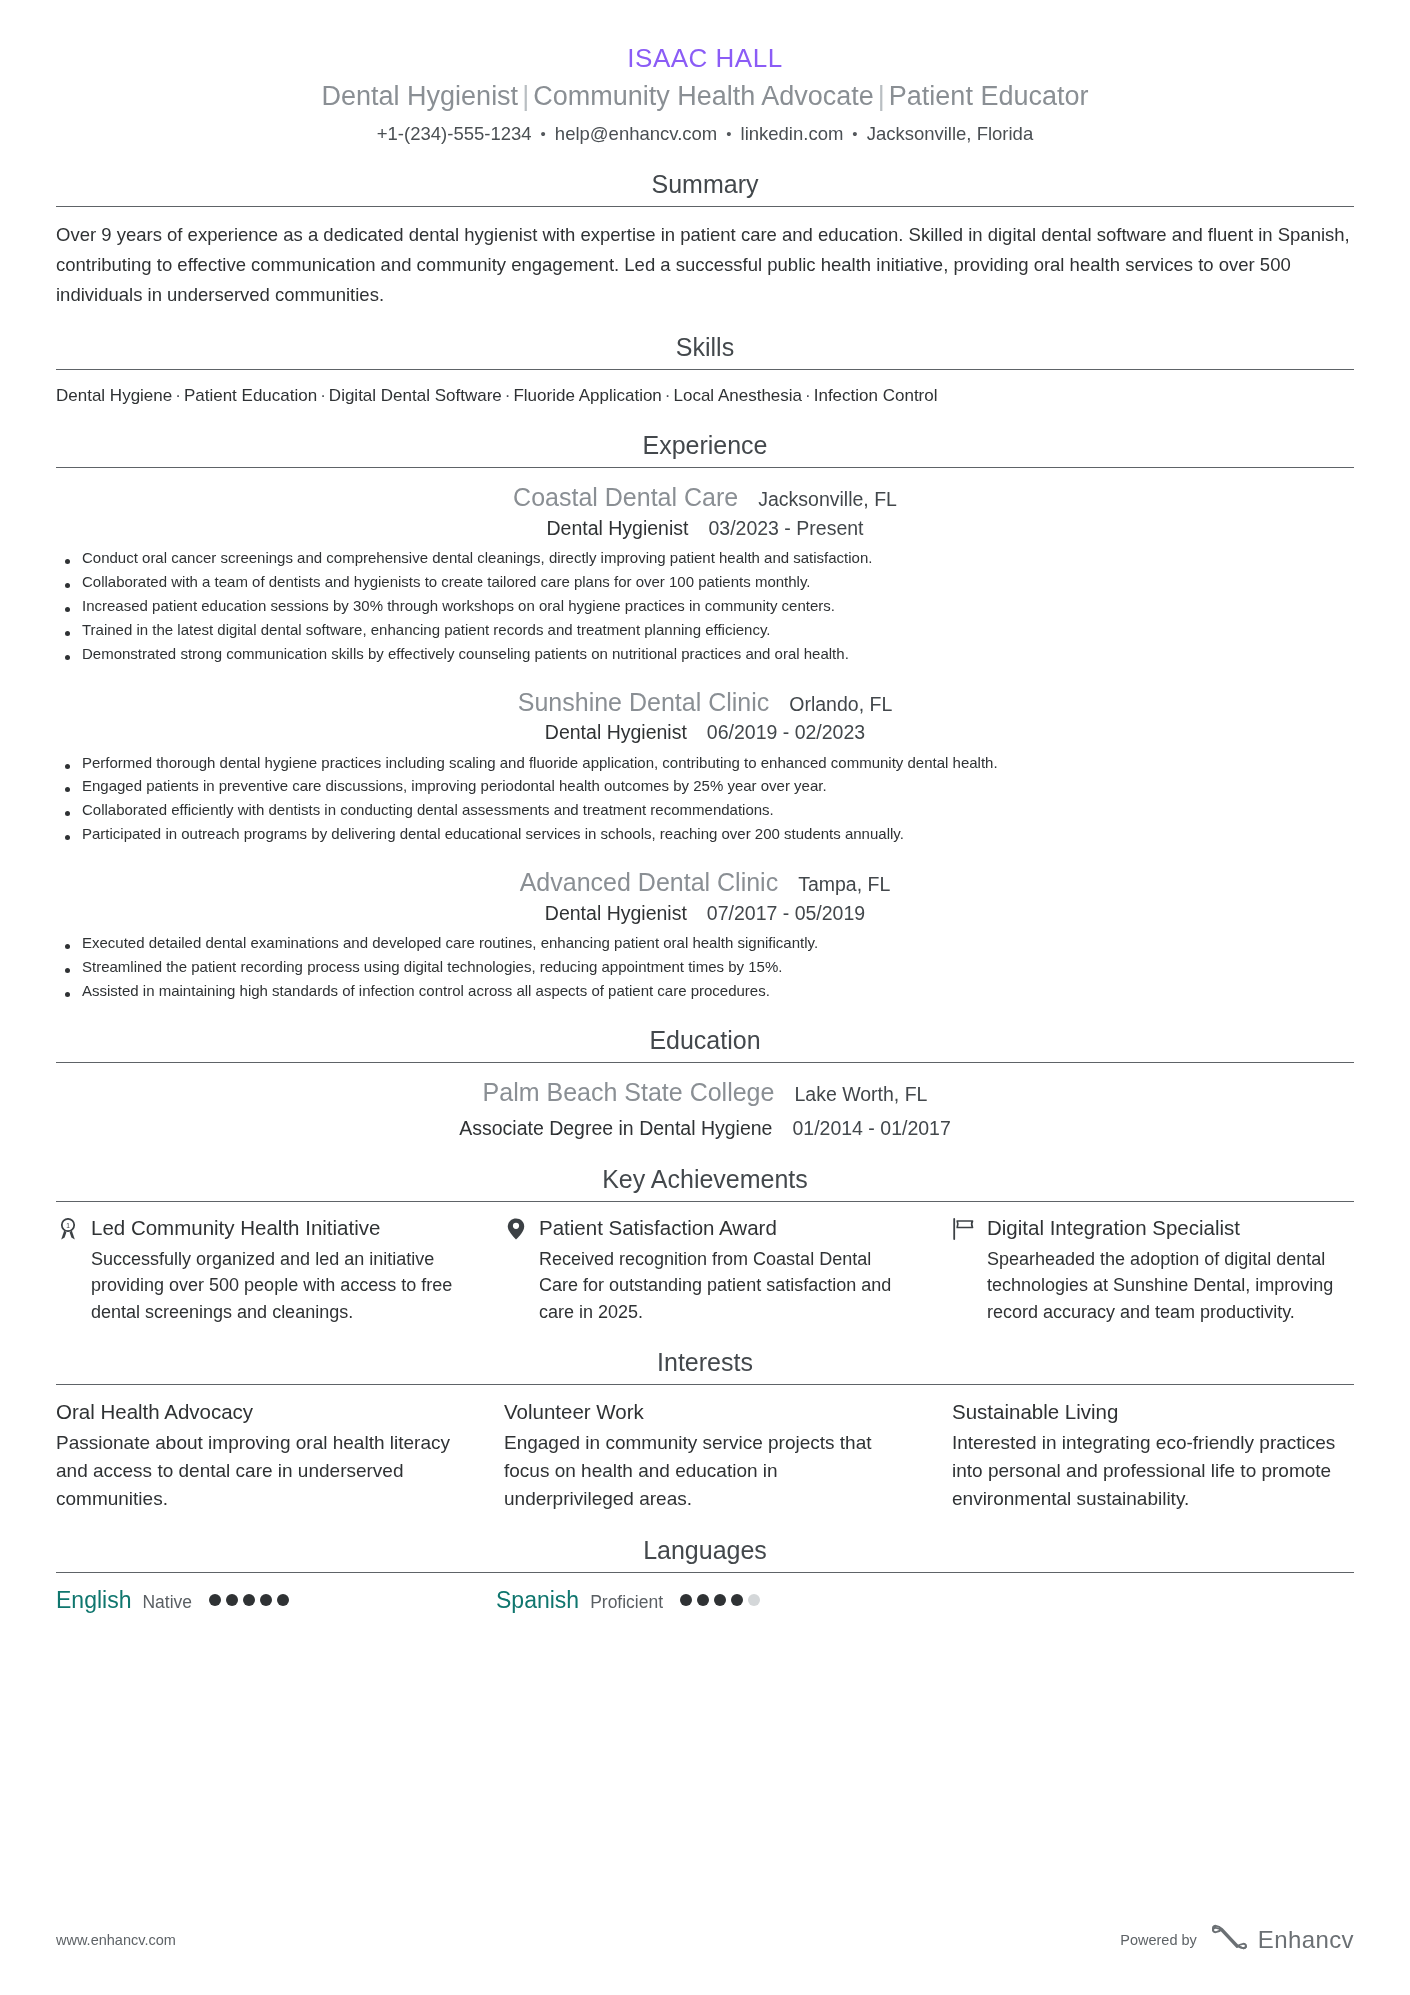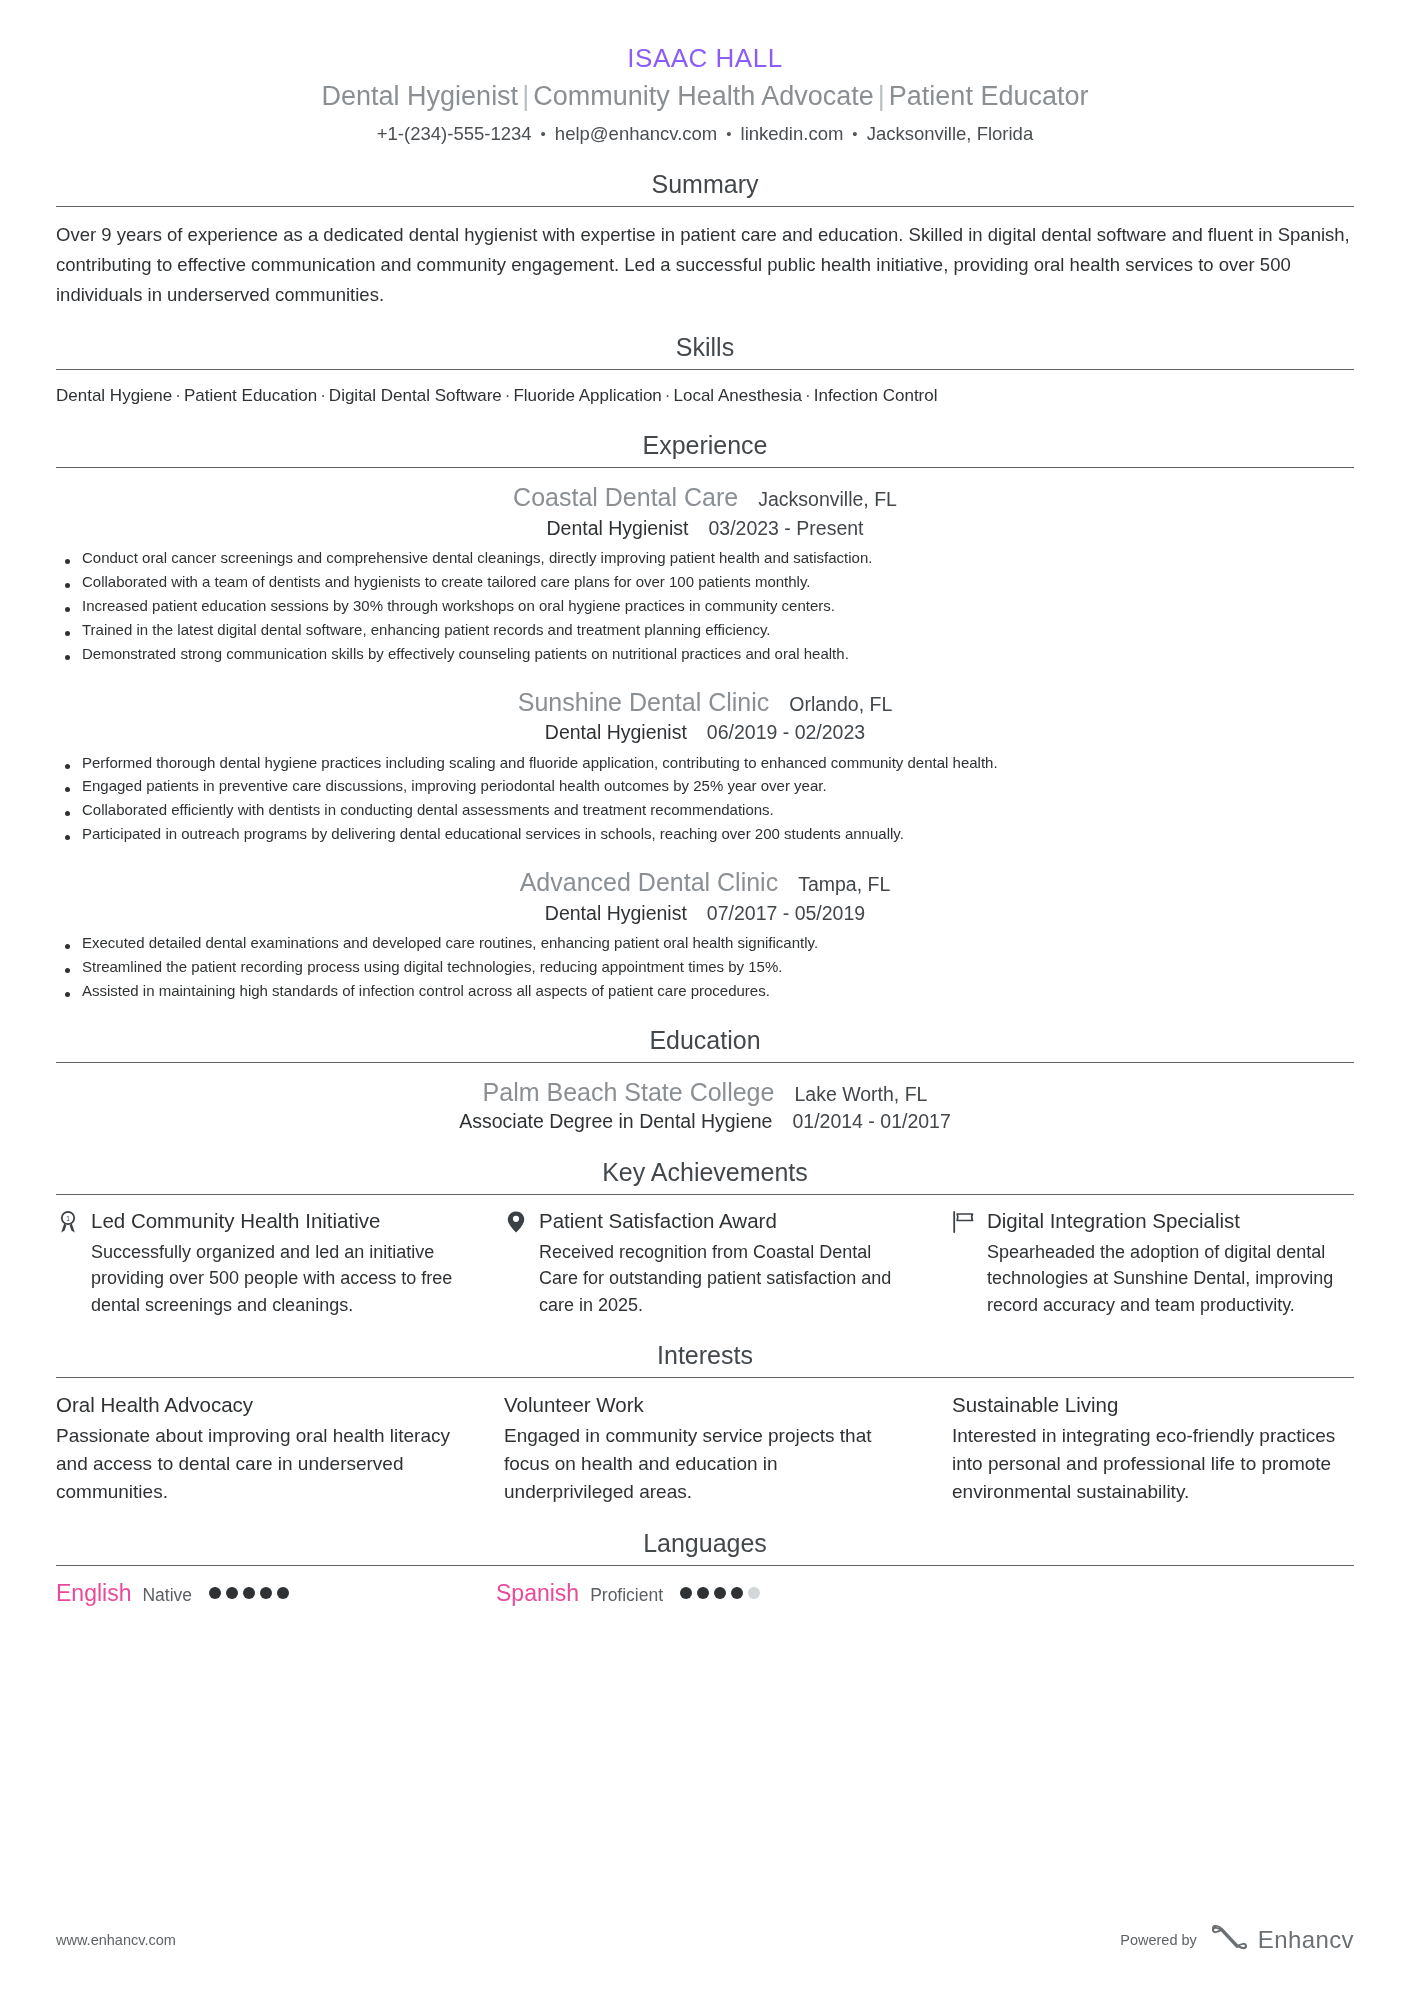--- a/index.html
+++ b/index.html
@@ -156,21 +156,21 @@
   .edu-school {
     font-size: 25px;
     color: #8a8f94;
     font-weight: 400;
     line-height: 1.3;
   }
   .edu-degree {
     font-size: 19.5px;
     color: #2f3234;
     line-height: 1.35;
-    margin-top: 0;
+    margin-top: 7px;
   }
 
   
   .cols3 {
     display: flex;
     gap: 46px;
     align-items: flex-start;
   }
   .col { flex: 1 1 0; min-width: 0; }
 
@@ -217,21 +217,21 @@
   
   .langs { display: flex; }
   .lang {
     width: 440px;
     display: flex;
     align-items: baseline;
     gap: 11px;
   }
   .lang-name {
     font-size: 23px;
-    color: #ec4899;
+    color: #0f766e;
     line-height: 1.3;
   }
   .lang-level {
     font-size: 17.5px;
     color: #5a5f63;
     line-height: 1.3;
   }
   .lang-dots {
     display: inline-flex;
     gap: 5px;

